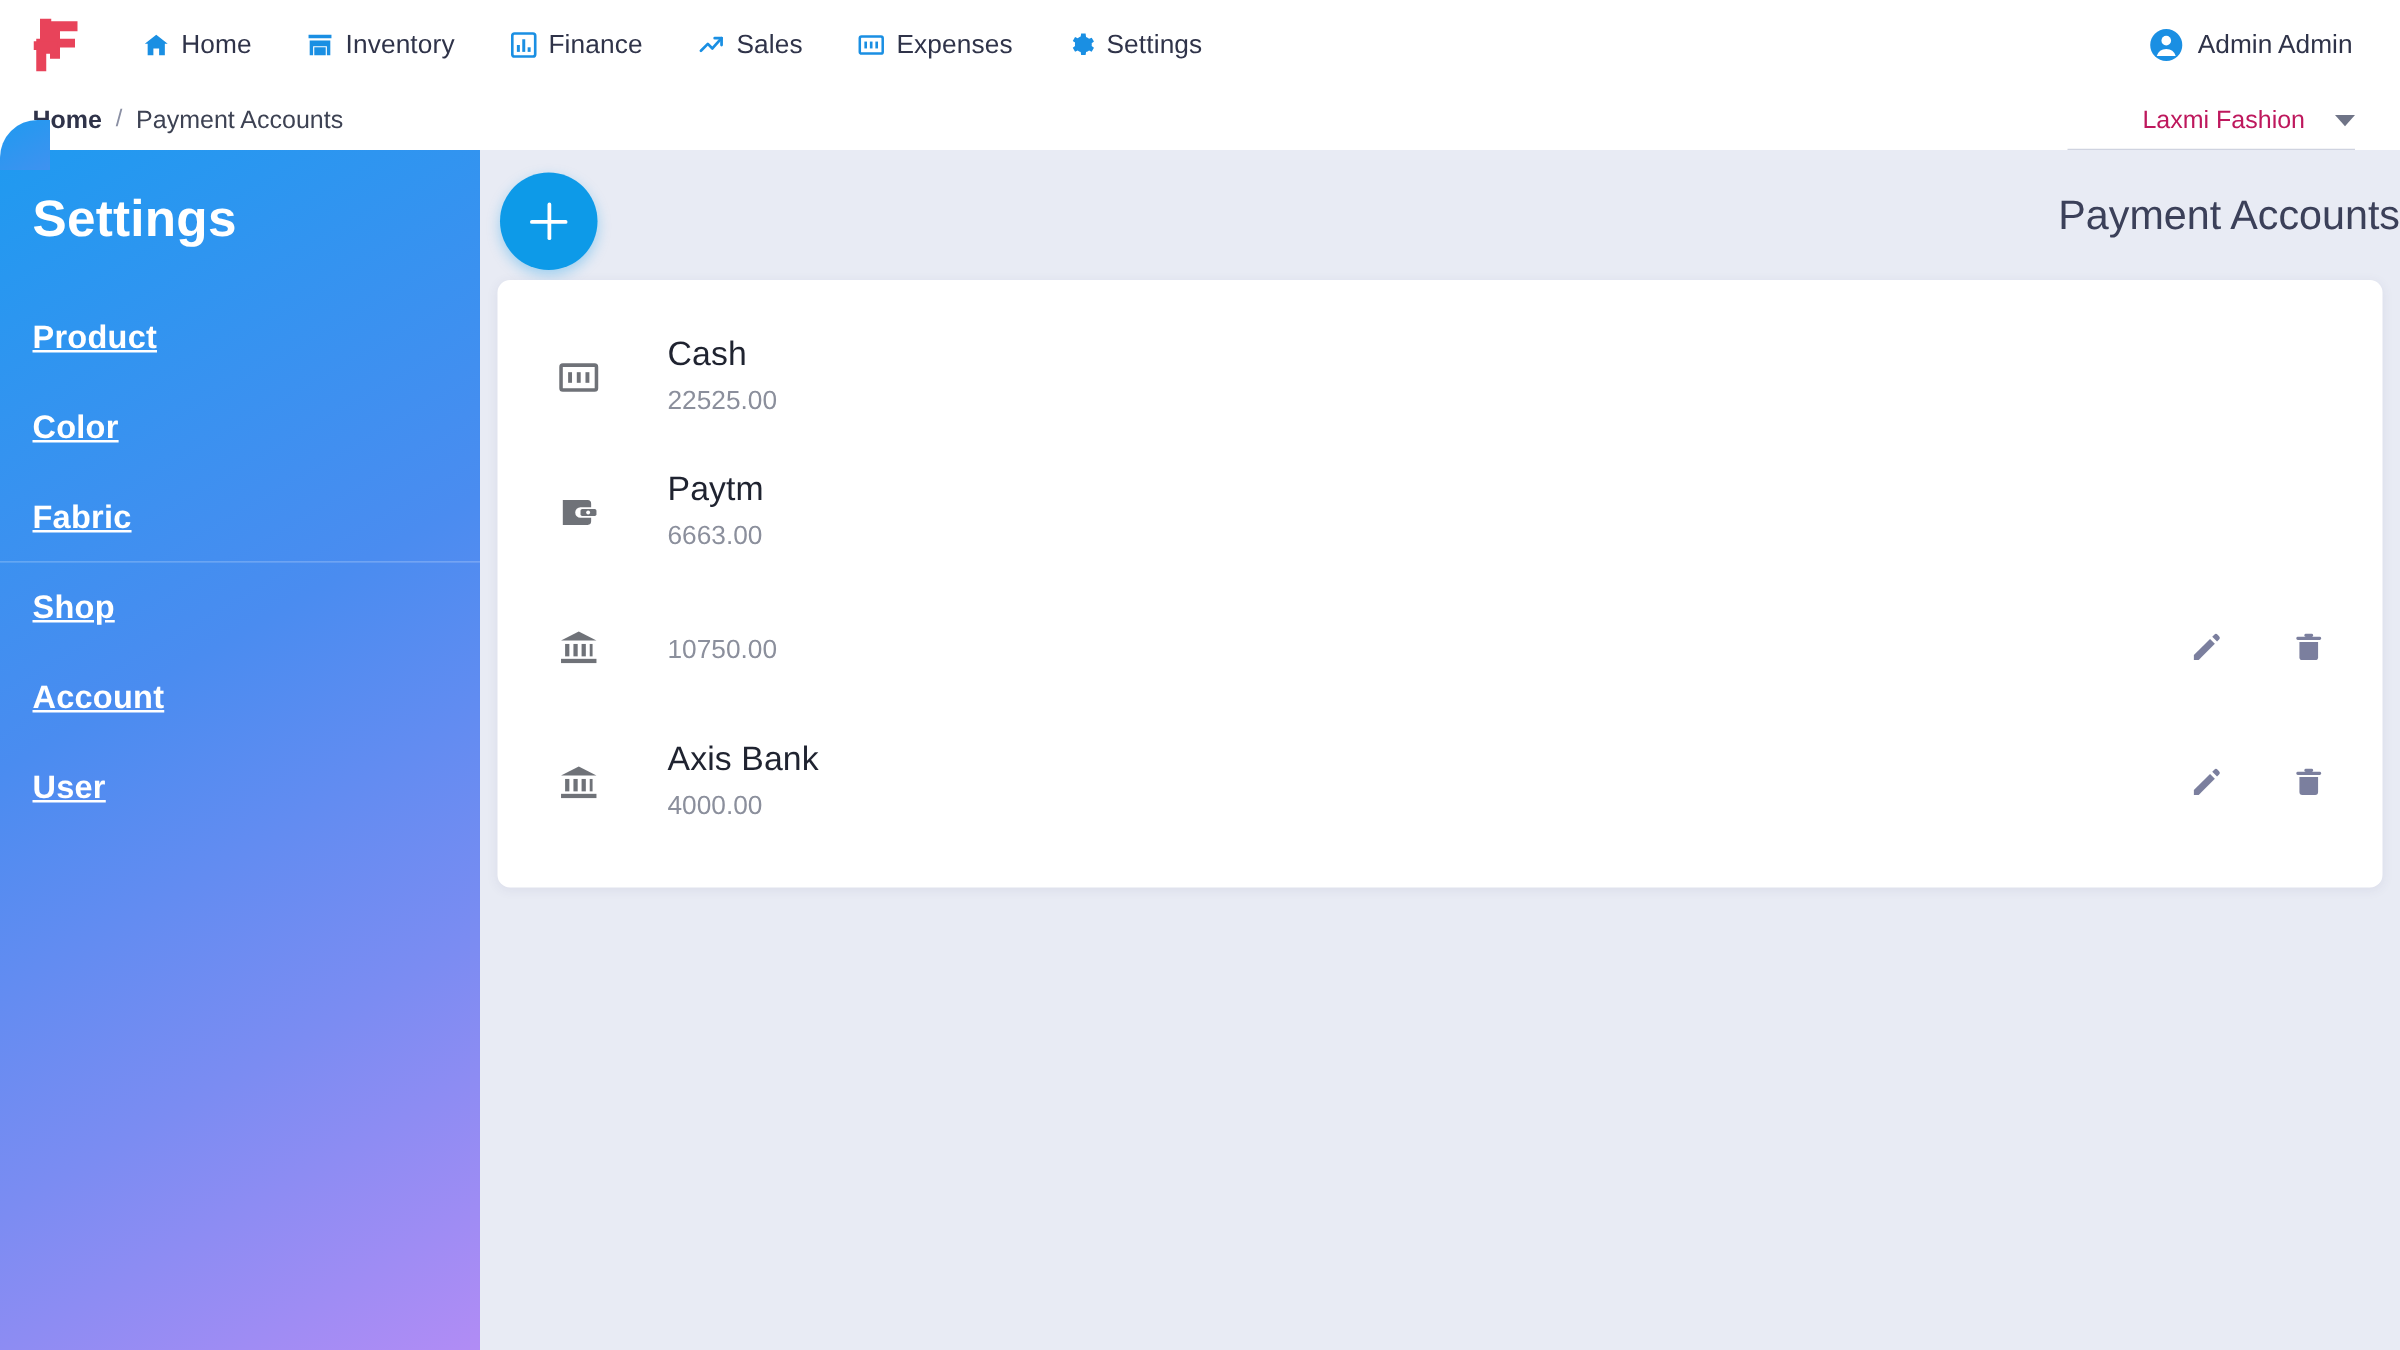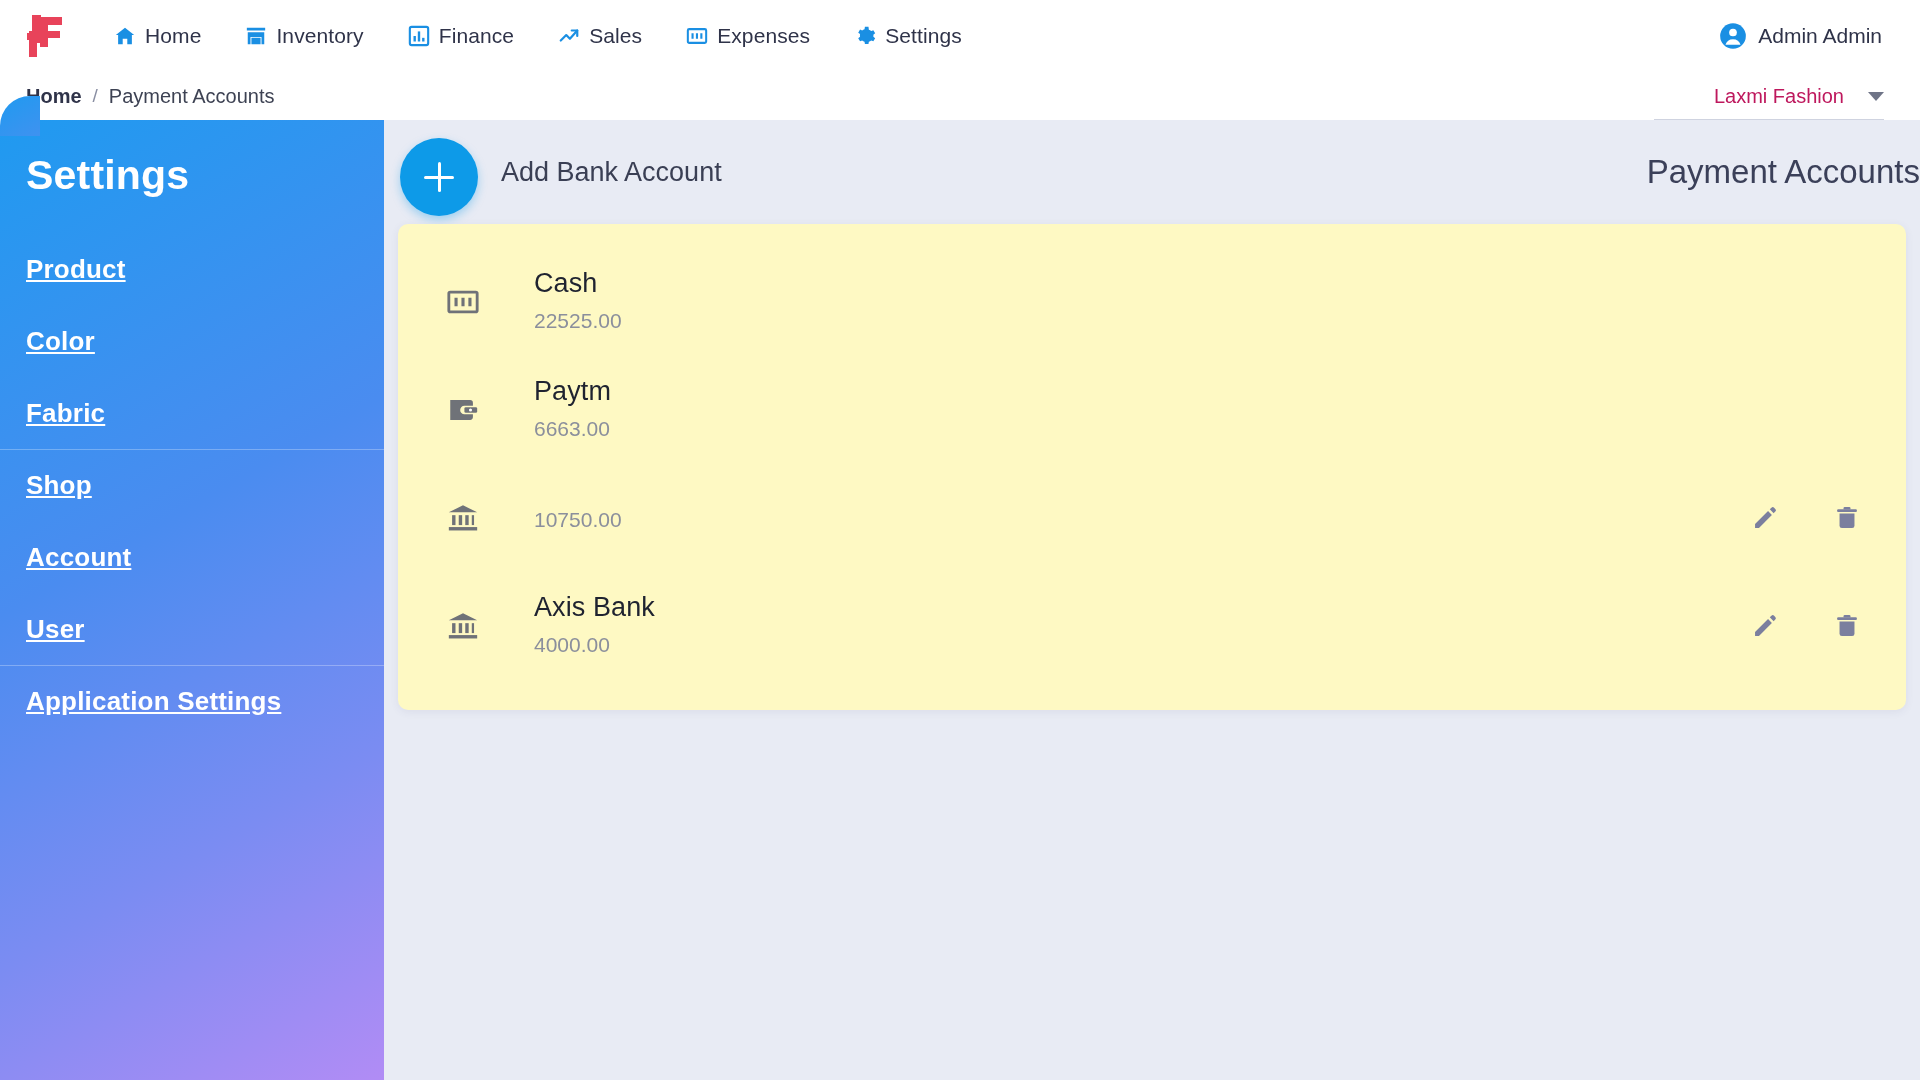--- a/index.html
+++ b/index.html
@@ -151,21 +151,21 @@
   .page-title {
     position: absolute; right: 0; top: 0; height: 104px;
     display: flex; align-items: center;
     font-size: 33px; color: #3b4059;
     white-space: nowrap;
   }
 
   .card {
     position: absolute; left: 14px; top: 104px;
     width: 1508px; height: 486px;
-    background: #fef9c3;
+    background: #ffffff;
     border-radius: 10px;
     box-shadow: 0 2px 9px rgba(60,70,110,.08);
   }
   .rows { padding-top: 24px; }
   .row {
     position: relative;
     height: 108px;
     display: flex; align-items: center;
     padding-left: 42px;
   }
@@ -298,32 +298,30 @@
 
 <div class="sidebar">
   <div class="sb-title">Settings</div>
   <div class="sb-list">
     <div class="sb-item">Product</div>
     <div class="sb-item">Color</div>
     <div class="sb-item">Fabric</div>
     <div class="sb-item divided">Shop</div>
     <div class="sb-item">Account</div>
     <div class="sb-item">User</div>
-    <div class="sb-item divided">Application Settings</div>
   </div>
 </div>
 
 <div class="main">
 
   <div class="main-head">
     <button class="add-btn">
       <span class="plus-h"></span>
       <span class="plus-v"></span>
     </button>
-    <div class="add-label">Add Bank Account</div>
     <div class="page-title">Payment Accounts</div>
   </div>
 
   <div class="card">
     <div class="rows">
 
       <div class="row">
         <span class="row-ico">
           <svg width="34" height="34" viewBox="0 0 24 24">
               <rect x="2" y="5" width="20" height="14" rx="1" fill="none" stroke="#6f7278" stroke-width="2"></rect>

